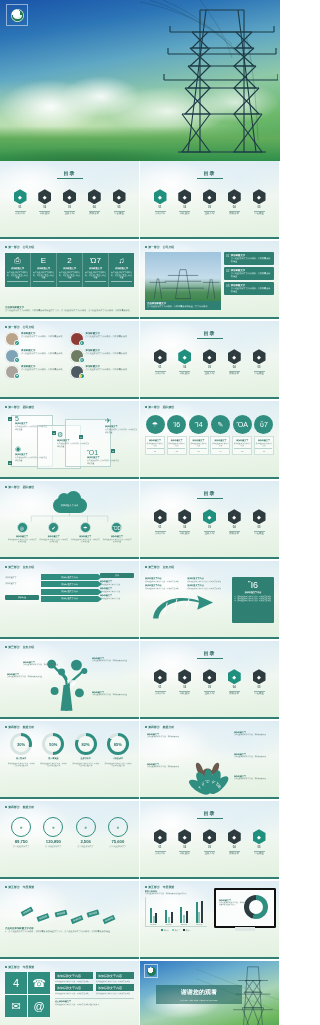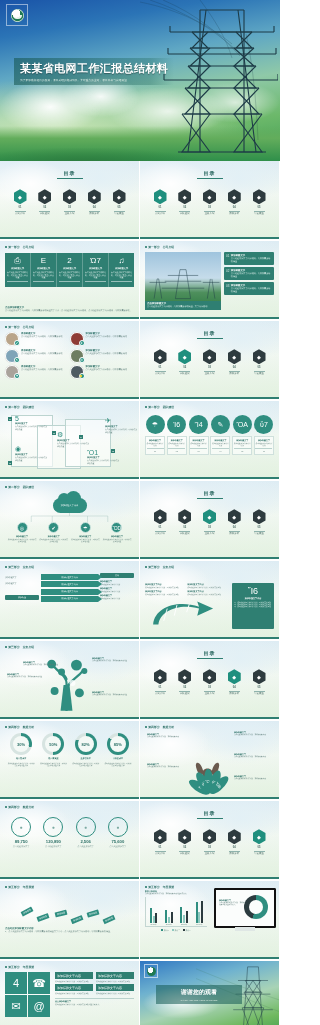--- a/index.html
+++ b/index.html
@@ -216,24 +216,20 @@
           <path d="M34,112 L62,150 L34,150 L62,112 M86,112 L114,150 L86,150 L114,112"></path>
           <path d="M22,30 L22,24 M126,30 L126,24 M20,52 L20,46 M128,52 L128,46 M16,78 L16,72 M130,78 L130,72"></path>
         </g>
       </svg>
     </div>
 
     <div class="logo-box">
       <span class="logo-circle"></span>
     </div>
 
-    <div class="title-band">
-      <div class="cover-title">某某省电网工作汇报总结材料</div>
-      <div class="cover-sub">为了更加完善建设的发展，项目总结的完成情况，并对重点的业绩，项目目标与总结展望</div>
-    </div>
   </div>
 
   <div class="grid" id="grid">
       <div class="slide">
         <div class="bgcloud"></div>
         <div class="inner">
     <div class="toc-title">目录</div>
     <div class="toc-title-u"></div>
     <div class="hexrow">
     <div class="hexcol">
@@ -710,21 +706,21 @@
       <div class="tiny" style="font-size:1.7px">点击此处添加文字内容说明</div>
     </div>
       </div>
     </div>
         </div>
       </div>
       <div class="slide">
         <div class="bgcloud"></div>
         <div class="inner">
           <div class="sl-head">第三部分　业务介绍</div>
-    <div style="display:flex;gap:9px;margin-top:14px">
+    <div style="display:flex;gap:9px;margin-top:8px">
       <div style="flex:1">
         <div style="display:flex;flex-wrap:wrap;justify-content:space-between">
     <div style="width:46%;margin-bottom:2px">
       <div class="lbl" style="font-size:2.1px">添加标题文字内容</div>
       <div class="tiny" style="font-size:1.7px">点击此处添加文字内容说明，可根据需要修改</div>
     </div>
     <div style="width:46%;margin-bottom:2px">
       <div class="lbl" style="font-size:2.1px">添加标题文字内容</div>
       <div class="tiny" style="font-size:1.7px">点击此处添加文字内容说明，可根据需要修改</div>
     </div>

